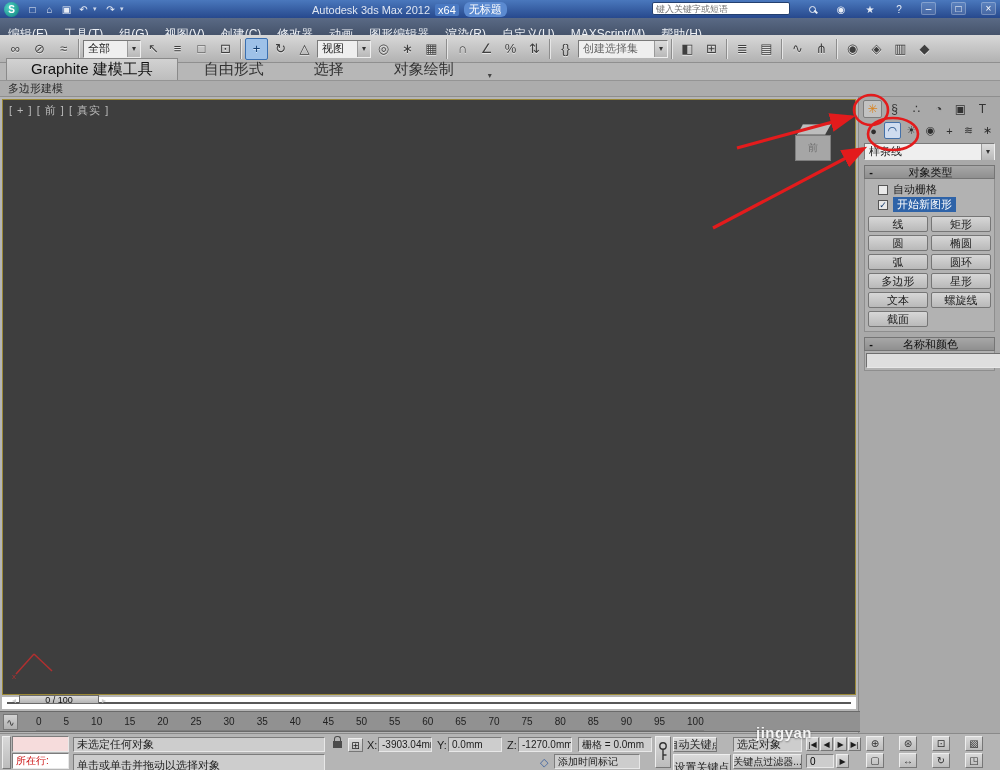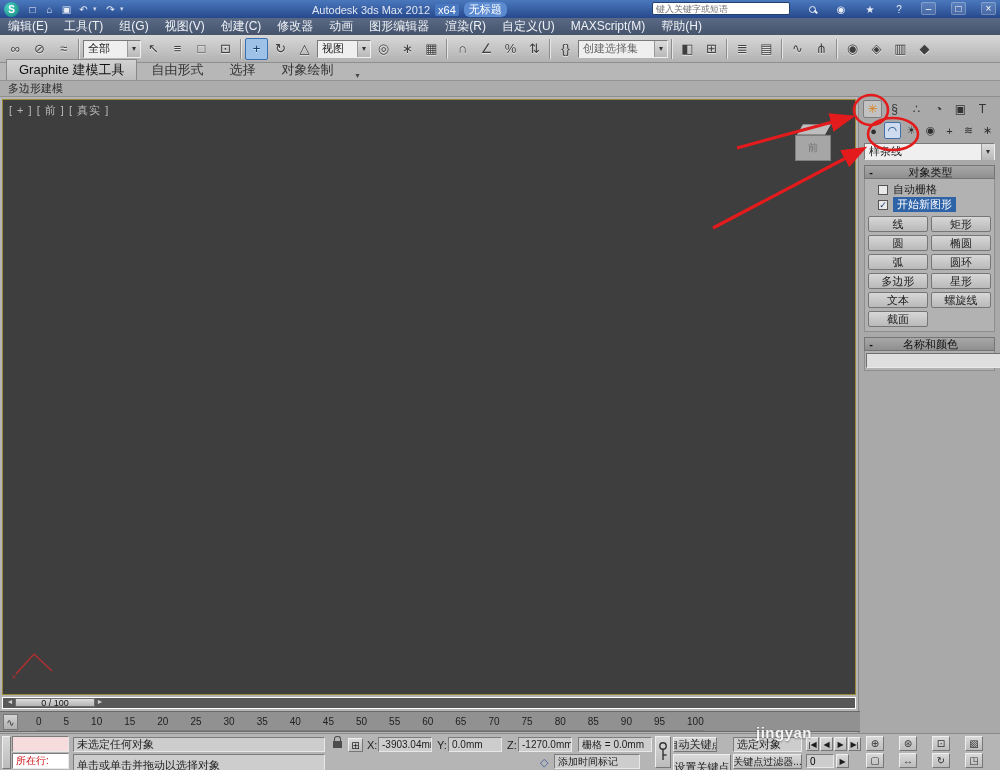--- a/index.html
+++ b/index.html
@@ -15,32 +15,32 @@
 .chip{background:#4a79c2;border-radius:2px;padding:0 3px;color:#fff}
 .chip2{background:#5b8ad0;border-radius:6px;padding:0 5px;color:#fff}
 .infocenter{position:absolute;right:4px;top:2px;display:flex;align-items:flex-start;gap:15px}
 .search{width:138px;height:13px;border:1px solid #24406f;border-radius:2px;background:#fff;font-size:9px;padding:0 3px;color:#555}
 .ticn{width:14px;height:14px;display:flex;align-items:center;justify-content:center;color:#e8edf6;font-size:10px}
 .mag{width:7px;height:7px;border:1.5px solid #e8edf6;border-radius:50%;position:relative}
 .mag::after{content:"";position:absolute;width:4px;height:1.5px;background:#e8edf6;right:-3px;bottom:-1px;transform:rotate(45deg)}
 .winbtn{width:15px;height:13px;display:flex;align-items:center;justify-content:center;color:#fff;font-size:10px;background:rgba(255,255,255,.12);border:1px solid rgba(255,255,255,.25);border-radius:2px}
 
 .menubar{position:absolute;left:0;top:18px;width:1000px;height:17px;background:linear-gradient(#5a6a85,#45536b);display:flex;align-items:center;color:#eef1f6;font-size:12px}
-.menu-item{padding:0 8px;height:17px;line-height:17px}
+.menu-item{padding:8px 8px;height:17px;line-height:17px}
 
 .toolbar{position:absolute;left:0;top:35px;width:1000px;height:28px;background:linear-gradient(#d8d8d8,#b2b2b2);border-bottom:1px solid #8f8f8f;display:flex;align-items:center;padding:0 4px;gap:1px}
 .tbtn{width:23px;height:22px;display:flex;align-items:center;justify-content:center;font-size:13px;color:#3f3f3f;text-shadow:0 1px 0 rgba(255,255,255,.6)}
 .tbtn.active{background:#9ec1e8;border:1px solid #3a6fb0;border-radius:2px;color:#123c6e}
 .tsep{width:2px;height:20px;border-left:1px solid #8d8d8d;border-right:1px solid #e6e6e6;margin:0 2px}
 .combo{display:flex;align-items:center;height:18px;background:#efefef;border:1px solid;border-color:#7a7a7a #eee #eee #7a7a7a;font-size:11px}
 .combo .cval{padding:0 4px;flex:1;white-space:nowrap;overflow:hidden;color:#222}
 .combo .carrow{width:13px;height:16px;background:linear-gradient(#dcdcdc,#b8b8b8);border-left:1px solid #9a9a9a;display:flex;align-items:center;justify-content:center;font-size:8px;color:#333}
 
 .ribbontabs{position:absolute;left:0;top:63px;width:1000px;height:18px;background:#b7b7b7;display:flex;align-items:flex-end;padding:0 6px;gap:2px;border-bottom:1px solid #949494}
-.rtab{padding:1px 12px;font-size:13px;color:#333}
+.rtab{padding:1px 24px;font-size:15px;color:#333}
 .rtab.active{background:linear-gradient(#d2d2d2,#bdbdbd);border:1px solid #8a8a8a;border-bottom:none;color:#111}
 .ribopt{width:20px;font-size:8px;color:#444;text-align:center}
 .ribbonrow2{position:absolute;left:0;top:81px;width:1000px;height:16px;background:#acacac;border-bottom:1px solid #8e8e8e;display:flex;align-items:center;padding:0 8px;font-size:11px;color:#2a2a2a}
 
 .viewport{position:absolute;left:2px;top:99px;width:854px;height:596px;background:#3e3e3e;border:1px solid #9a8836}
 .vplabel{position:absolute;left:6px;top:3px;color:#b9b9b9;font-size:11px;letter-spacing:1px}
 .viewcube{position:absolute;right:18px;top:24px;width:46px;height:40px;opacity:.85}
 .vc-top{position:absolute;left:6px;top:0;width:34px;height:11px;background:#d4d4d4;clip-path:polygon(18% 0,100% 0,82% 100%,0 100%);border:1px solid #999}
 .vc-front{position:absolute;left:4px;top:11px;width:36px;height:26px;background:#b9b9b9;border:1px solid #8a8a8a;display:flex;align-items:center;justify-content:center;color:#777;font-size:10px}
 
@@ -58,21 +58,21 @@
 .ro-title{flex:1;text-align:center;margin-right:10px}
 .ro-body{background:#b2b2b2;border:1px solid #8e8e8e;border-top:none;padding:3px 3px 4px 3px}
 .cbrow{height:15px;display:flex;align-items:center;gap:5px;padding-left:10px}
 .cbx{width:10px;height:10px;background:#e9e9e9;border:1px solid #555;font-size:9px;line-height:8px;text-align:center;color:#143a6b}
 .bluelabel{background:#2e63a8;color:#fff;padding:0 4px}
 .btngrid{display:grid;grid-template-columns:1fr 1fr;gap:3px;margin-top:4px}
 .cp-btn{height:16px;background:linear-gradient(#d7d7d7,#b9b9b9);border:1px solid #767676;border-radius:2px;display:flex;align-items:center;justify-content:center;font-size:11px;color:#1a1a1a}
 .nc-row{display:flex;gap:4px;align-items:center;padding:2px 1px}
 .namefield{flex:1;height:15px;background:#dfdfdf;border:1px solid;border-color:#6f6f6f #e8e8e8 #e8e8e8 #6f6f6f;font-size:11px;padding:0 2px}
 
-.timeslider{position:absolute;left:2px;top:697px;width:854px;height:12px;background:#585858;border:1px solid #ffffff;display:flex;align-items:flex-start;padding:0 2px}
+.timeslider{position:absolute;left:2px;top:697px;width:854px;height:12px;background:#585858;border:5px solid #ffffff;display:flex;align-items:flex-end;padding:0 2px}
 .ts-arrow{width:10px;color:#cfcfcf;font-size:7px;text-align:center}
 .ts-handle{width:80px;height:9px;background:linear-gradient(#dcdcdc,#b5b5b5);border:1px solid #6b6b6b;display:flex;align-items:center;justify-content:center;font-size:9px;color:#111}
 .trackbar{position:absolute;left:0;top:711px;width:860px;height:21px;background:#919191;border-top:1px solid #6a6a6a;border-bottom:1px solid #6a6a6a}
 .tb-icon{position:absolute;left:3px;top:2px;width:15px;height:16px;background:linear-gradient(#d3d3d3,#b0b0b0);border:1px solid #777;display:flex;align-items:center;justify-content:center;font-size:10px;color:#333}
 .ticks{position:absolute;left:36px;top:4px;width:668px;display:flex;justify-content:space-between;font-size:10px;color:#222;border-bottom:1px solid #7e7e7e;padding-bottom:3px}
 
 .statusbar{position:absolute;left:0;top:733px;width:1000px;height:37px;background:#b5b5b5;border-top:1px solid #8a8a8a}
 .sb{position:absolute}
 .sunk{background:#cdcdcd;border:1px solid;border-color:#7c7c7c #e8e8e8 #e8e8e8 #7c7c7c;display:flex;align-items:center;padding:0 3px;overflow:hidden;white-space:nowrap}
 .rais{background:linear-gradient(#d9d9d9,#bcbcbc);border:1px solid;border-color:#eee #777 #777 #eee;display:flex;align-items:center;justify-content:center;overflow:hidden;white-space:nowrap}

